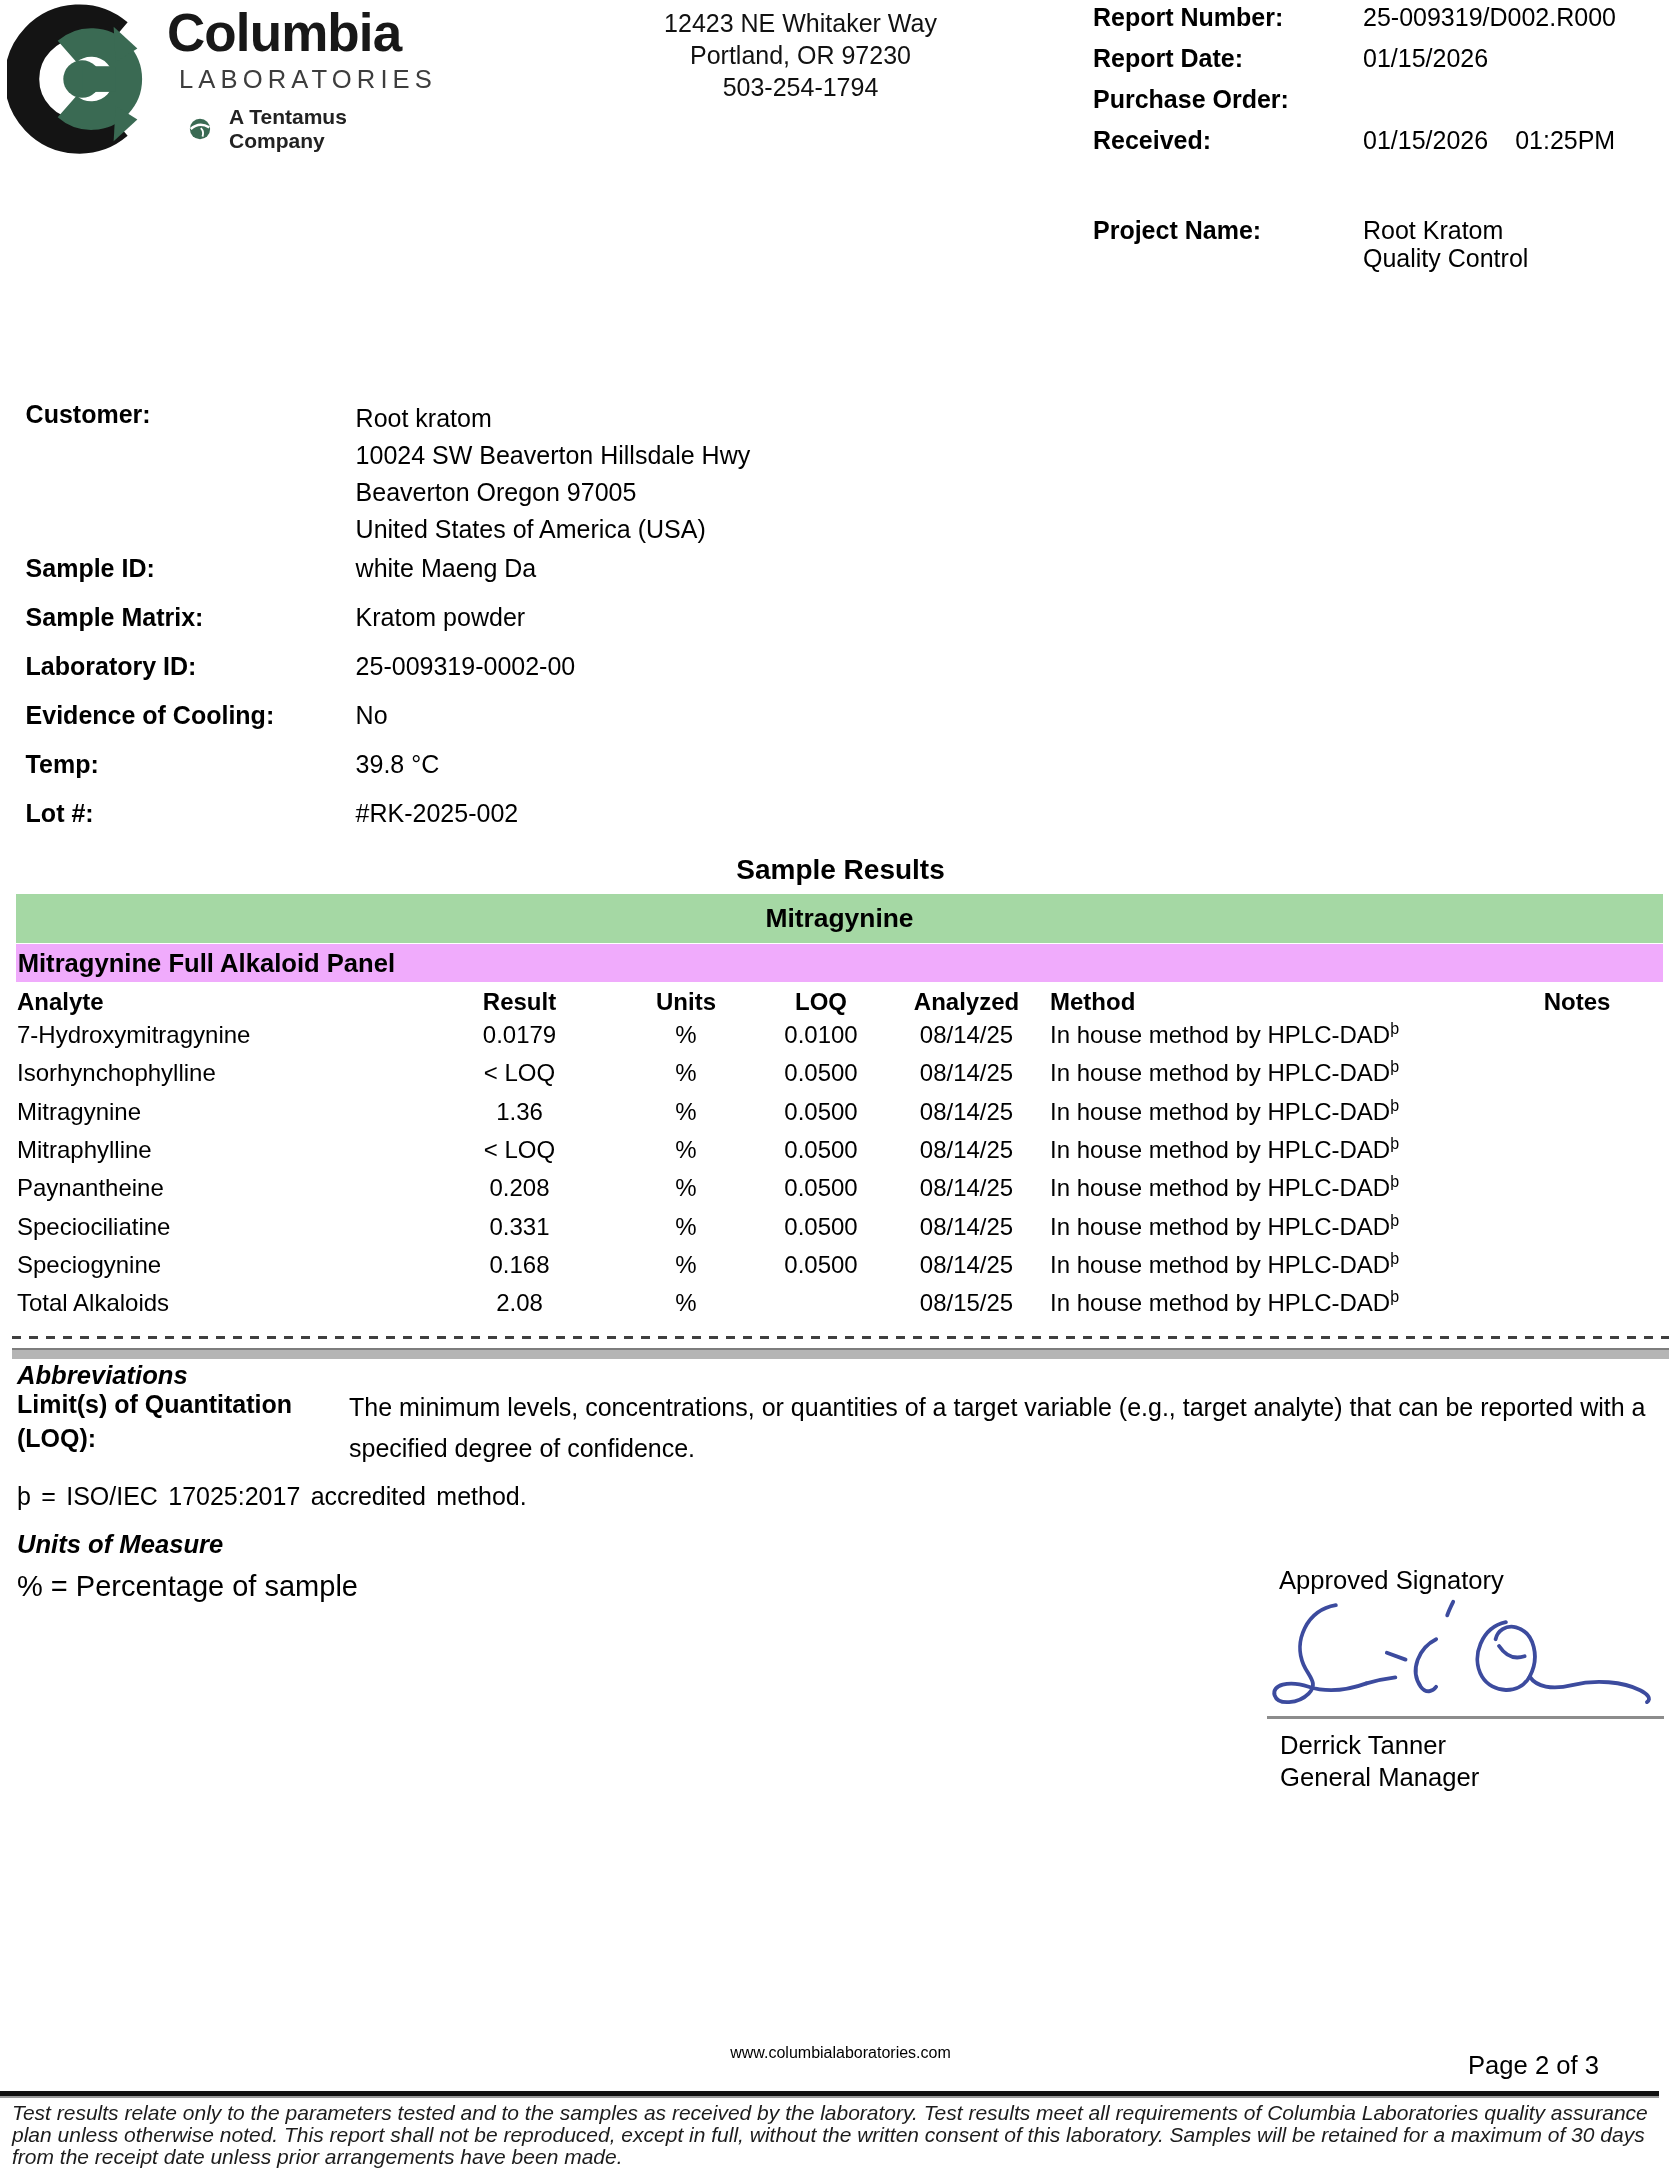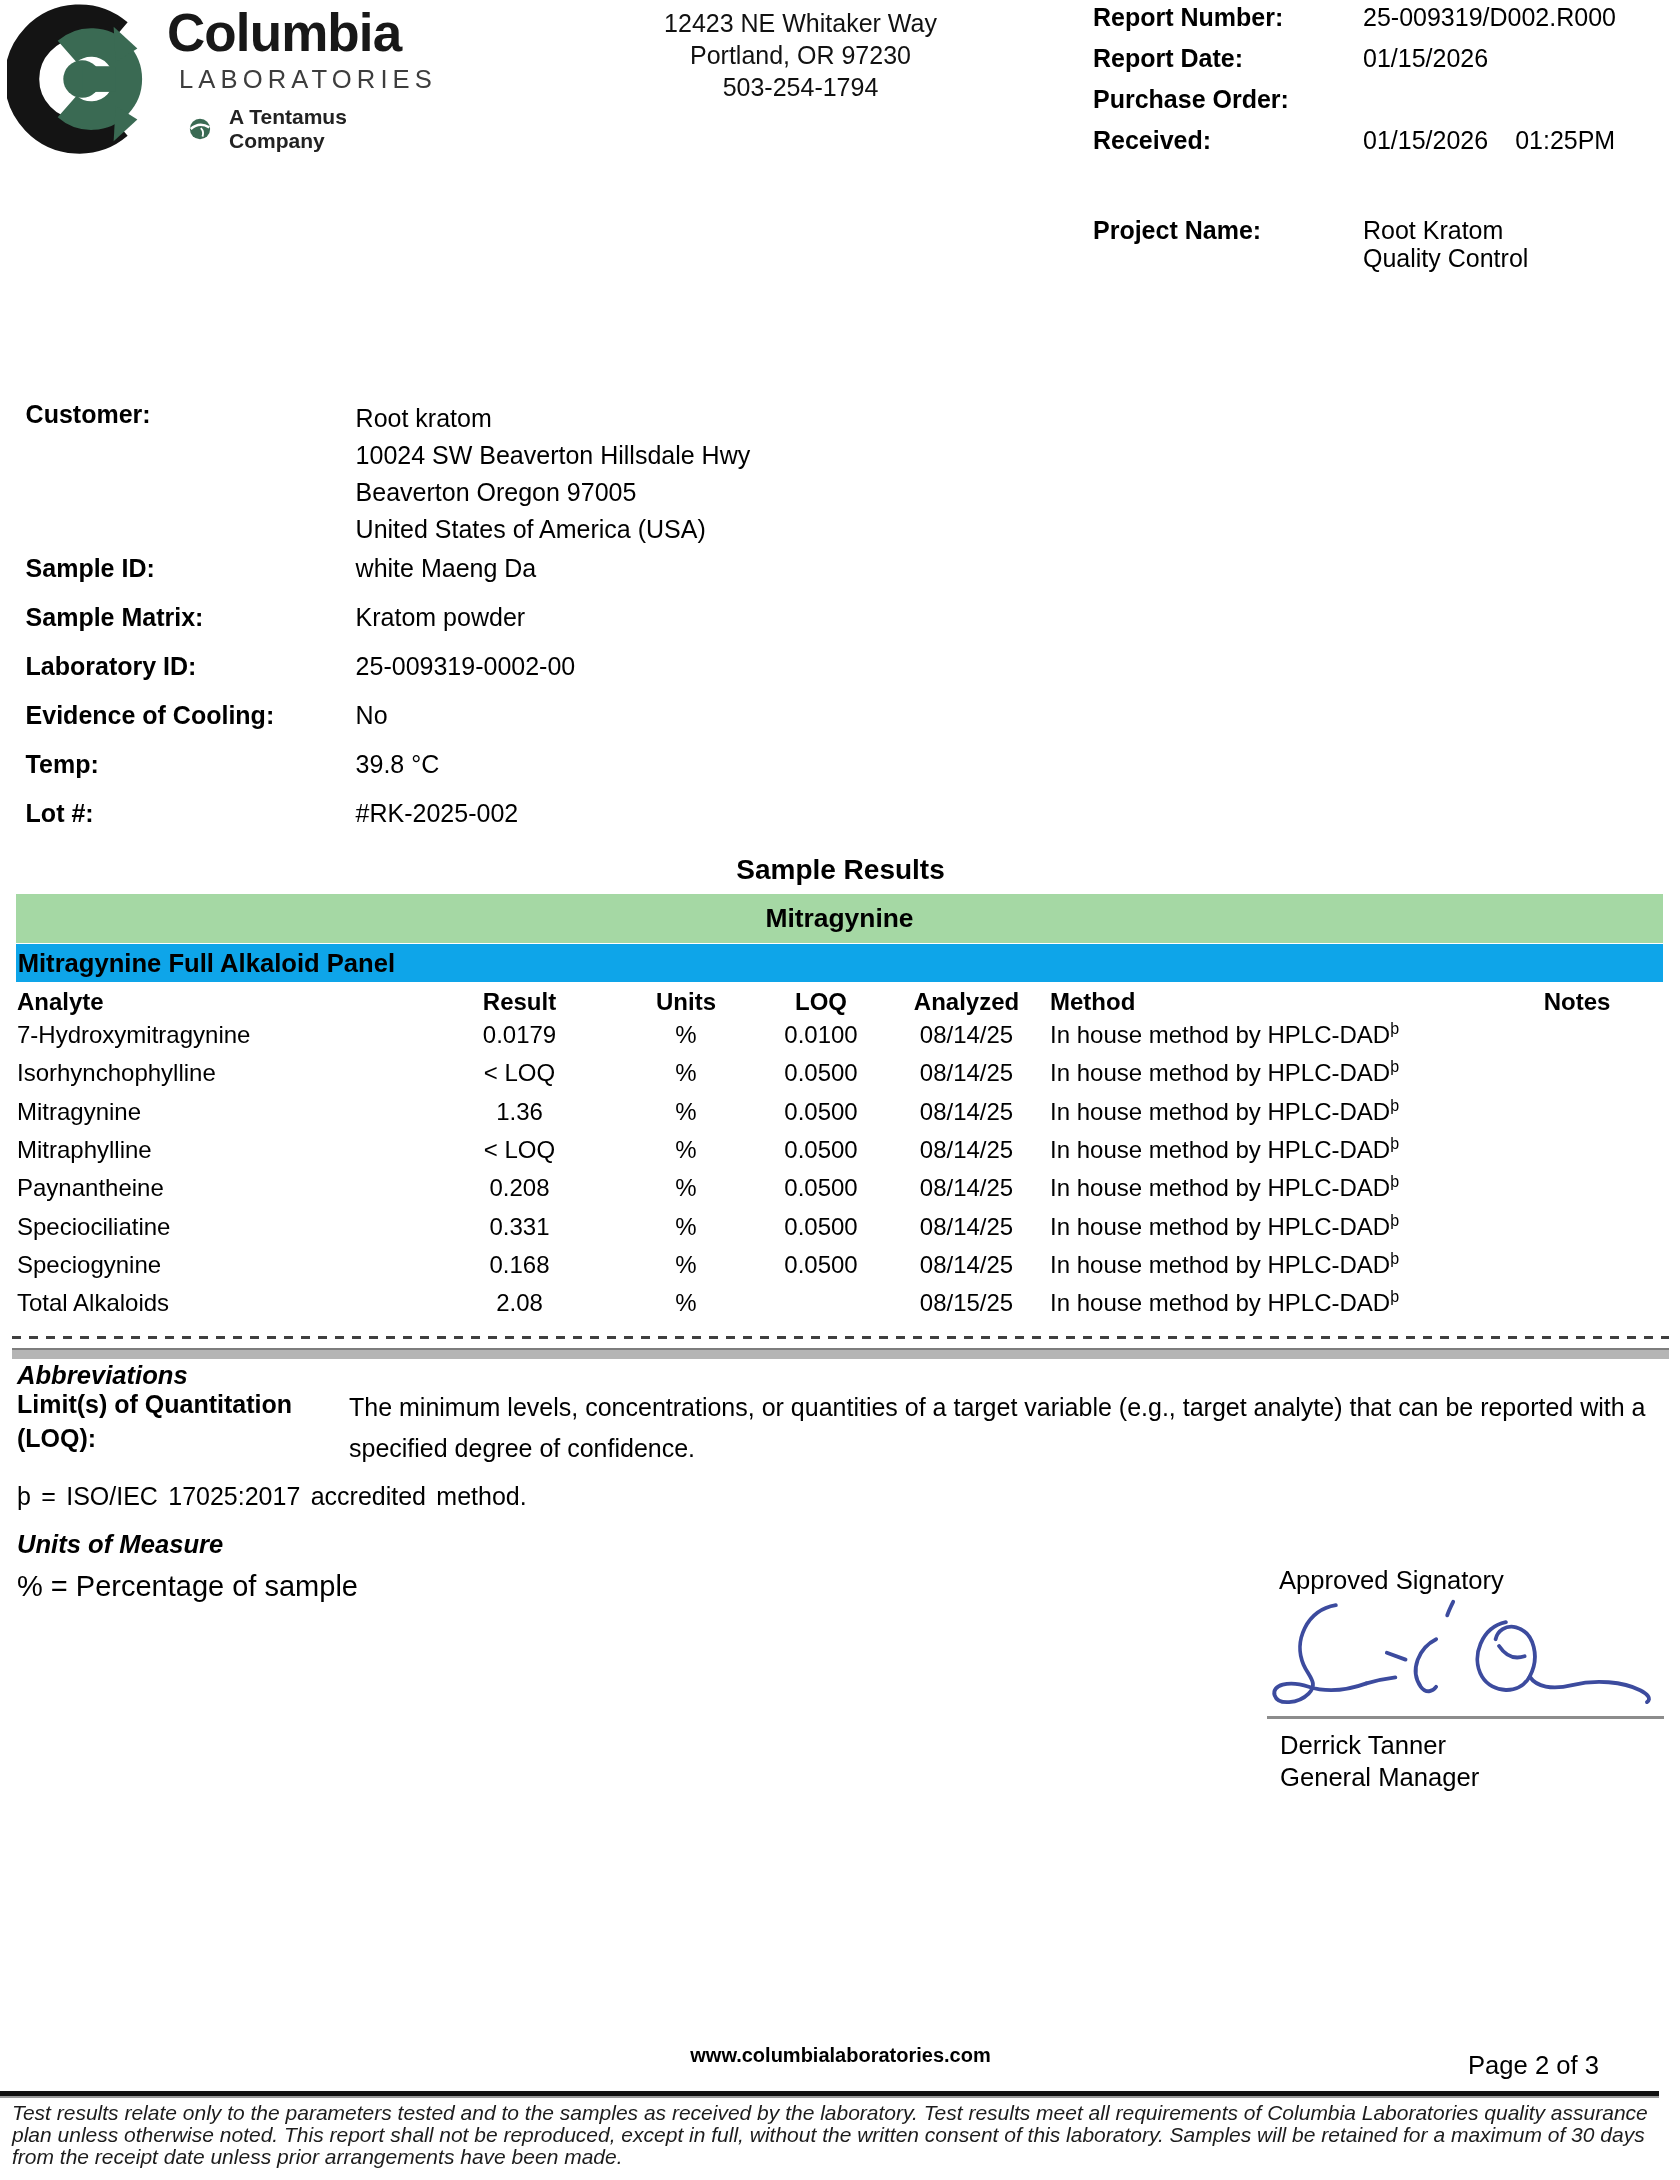--- a/index.html
+++ b/index.html
@@ -32,21 +32,21 @@
   .f-label{width:330px;flex:none;font-weight:700;font-size:25px;line-height:29px;}
   .f-value{font-size:25px;line-height:29px;}
   .customer-block{top:400px;}
   .customer-lines div{line-height:37px;}
   .sample-block{top:554px;}
   .sample-block .f-row{height:49px;align-items:flex-start;}
   
   .results-title{position:absolute;top:854px;left:0;width:100%;text-align:center;font-size:28px;font-weight:700;}
   .band-green{position:absolute;top:894px;left:16px;right:18px;height:49px;background:#a5d8a4;text-align:center;}
   .band-green span{font-size:26.4px;font-weight:700;line-height:49px;}
-  .band-gray{position:absolute;top:944px;left:16px;right:18px;height:38px;background:#0ea5e9;}
+  .band-gray{position:absolute;top:944px;left:16px;right:18px;height:38px;background:#f0abfc;}
   .band-gray span{font-size:25.6px;font-weight:700;line-height:38px;padding-left:1.7px;}
   .rt-row{position:absolute;left:0;width:100%;height:38px;}
   .cell{position:absolute;top:0;font-size:24px;line-height:36px;white-space:nowrap;}
   .rt-header .cell{font-weight:700;}
   .col-analyte{left:17px;}
   .col-result{left:460px;width:119px;text-align:center;}
   .col-units{left:620px;width:132px;text-align:center;}
   .col-loq{left:753px;width:136px;text-align:center;}
   .col-analyzed{left:896px;width:141px;text-align:center;}
   .col-method{left:1050px;}
@@ -62,21 +62,21 @@
   .loq-text{font-size:25px;line-height:41px;width:1329px;}
   .thorn-line{position:absolute;top:1482px;left:17px;font-size:25px;word-spacing:3.4px;}
   .uom-head{position:absolute;top:1530px;left:17px;font-size:25.6px;font-weight:700;font-style:italic;}
   .uom-line{position:absolute;top:1570px;left:17px;font-size:29px;}
   
   .approved{position:absolute;top:1566px;left:1279px;font-size:25.6px;}
   .sig-svg{position:absolute;left:1259px;top:1595px;}
   .sig-line{position:absolute;top:1716px;left:1267px;width:397px;height:3.4px;background:#8c8c8c;}
   .sig-name{position:absolute;top:1729px;left:1280px;font-size:25.6px;line-height:32px;}
   
-  .footer-url{position:absolute;top:2044px;left:0;width:100%;text-align:center;font-size:20px;font-weight:700;}
+  .footer-url{position:absolute;top:2044px;left:0;width:100%;text-align:center;font-size:16px;font-weight:400;}
   .footer-page{position:absolute;top:2051px;left:1468px;font-size:25.6px;}
   .footer-line{position:absolute;top:2091px;left:0;right:22px;height:5.1px;background:#121212;border-bottom:2.6px solid #9a9a9a;}
   .footer-disclaimer{position:absolute;top:2102px;left:12px;width:1659px;font-size:21px;font-style:italic;line-height:22px;color:#1c1c1c;}
 </style>
 </head>
 <body>
 
 <div class="page">
 
   <svg class="logo-mark" viewBox="0 0 160 160">

